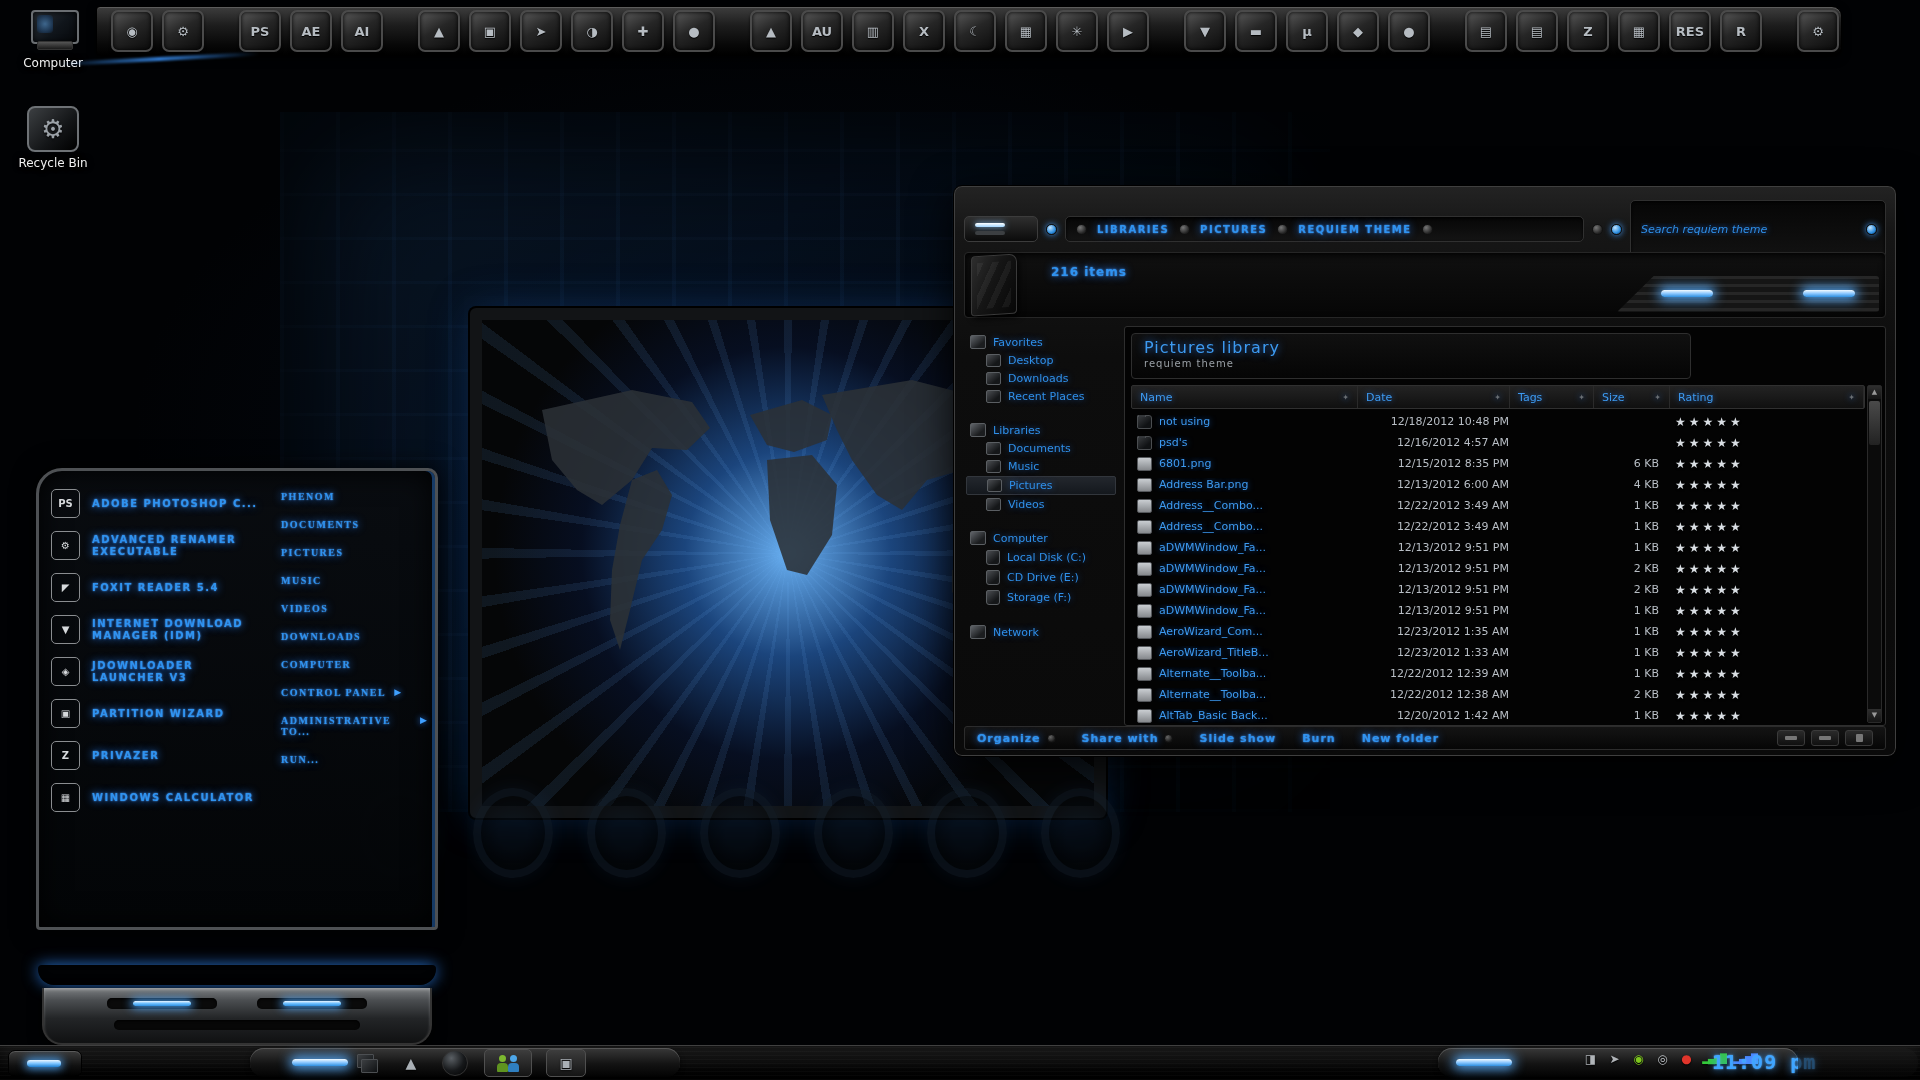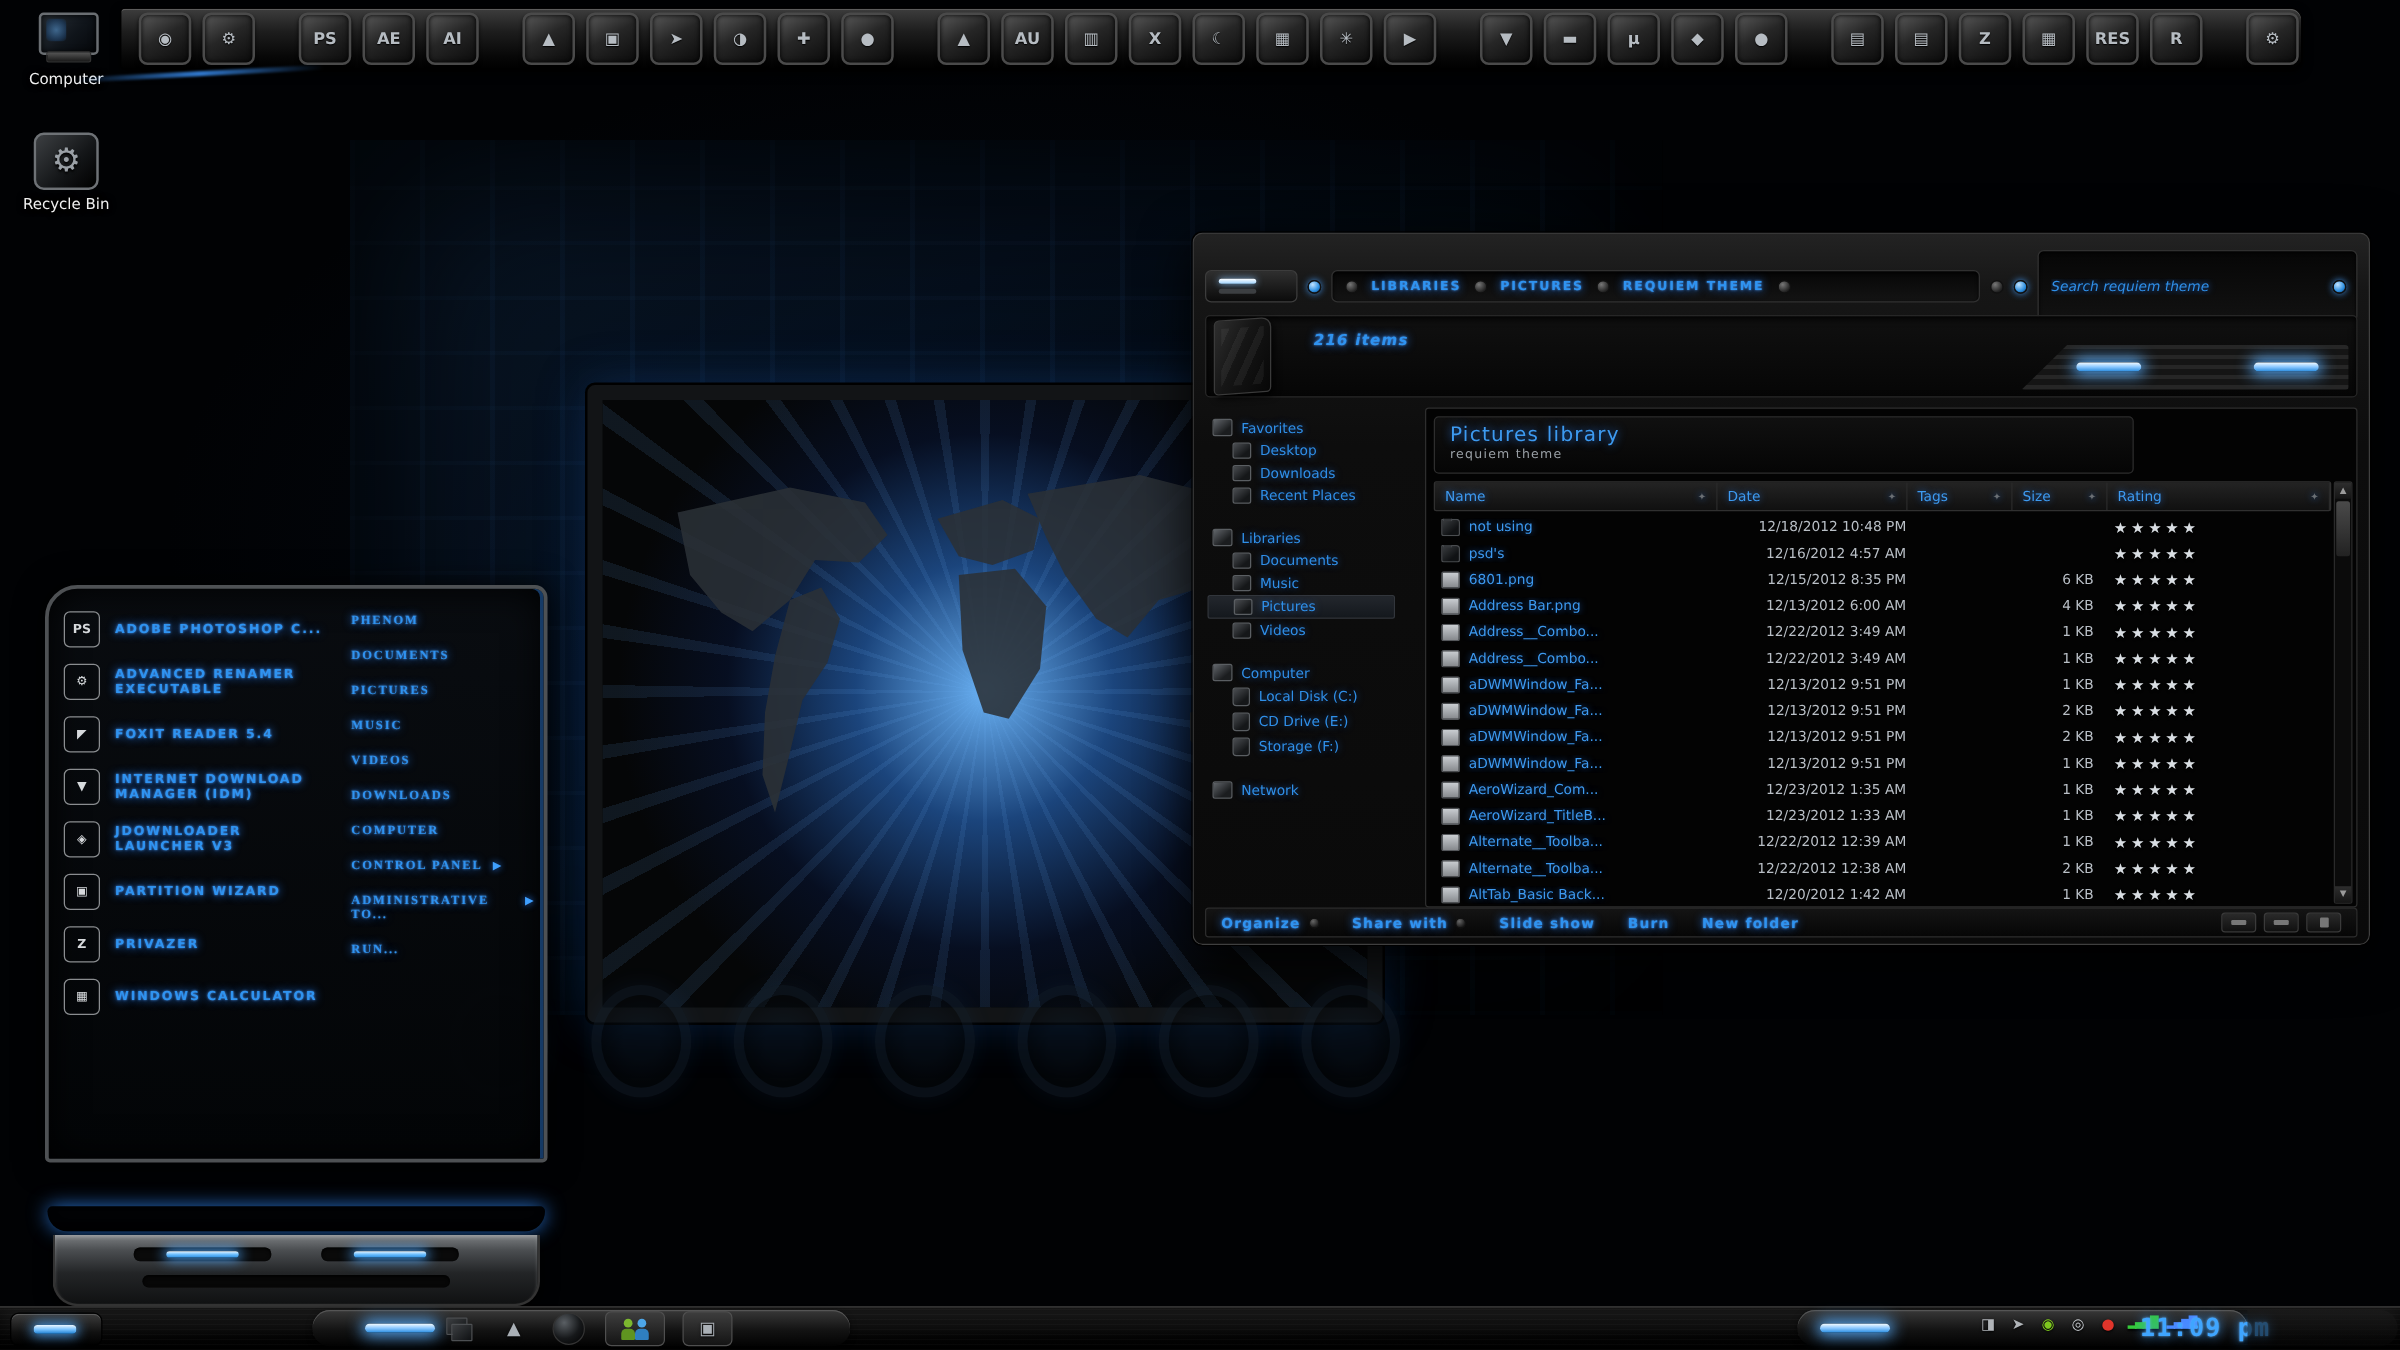--- a/index.html
+++ b/index.html
@@ -102,38 +102,38 @@
   .search-bar{width:238px;height:24px;border-radius:5px;background:linear-gradient(#060606,#121212);border:1px solid #303030;box-shadow:inset 0 1px 3px #000;display:flex;align-items:center;padding:16px 8px;gap:18px;}
   .search-bar input{flex:1;background:transparent;border:none;outline:none;font-family:"DejaVu Sans",sans-serif;font-style:italic;font-size:11px;color:#3fa0ff;}
   .search-bar input::placeholder{color:#2f8fe8;opacity:1;text-shadow:0 0 6px rgba(40,130,255,.8);}
   .items-row{position:absolute;left:10px;right:10px;top:66px;height:64px;border-radius:4px;
     background:linear-gradient(#101010,#060606);border:1px solid #262626;box-shadow:inset 0 2px 6px #000;}
   .big-folder{position:absolute;left:6px;top:2px;width:44px;height:58px;
     background:linear-gradient(115deg,#2e2e2e 0%,#151515 45%,#070707 100%);
     border:1px solid #3a3a3a;border-radius:4px 8px 4px 4px;transform:skewY(-4deg);
     box-shadow:2px 3px 6px rgba(0,0,0,.8);}
   .big-folder::after{content:"";position:absolute;inset:6px 5px;background:repeating-linear-gradient(115deg,rgba(255,255,255,.05) 0 6px,transparent 6px 14px);}
-  .items-count{position:absolute;left:86px;top:12px;font-size:12px;font-style:italic;}
+  .items-count{position:absolute;left:86px;top:12px;font-size:12px;}
   .ribs{position:absolute;right:6px;bottom:5px;width:262px;height:36px;
     background:repeating-linear-gradient(180deg,#262626 0 3px,#151515 3px 8px);
     clip-path:polygon(14% 0,100% 0,100% 100%,0 100%);border-radius:3px;}
   .rib-glow{position:absolute;top:14px;width:52px;height:7px;border-radius:4px;
     background:linear-gradient(#f2faff,#8cc8ff 50%,#2e8fe0);box-shadow:0 0 12px 3px rgba(90,175,255,.95);}
   
   .content{position:absolute;left:10px;right:10px;top:140px;bottom:30px;}
   .sidebar{position:absolute;left:2px;top:6px;width:150px;bottom:0;font-size:11px;}
   .sb-item{display:flex;align-items:center;gap:7px;padding:2px 4px;margin:1px 0;cursor:pointer;color:#2f8fe8;}
   .sb-item .lbl{white-space:nowrap;text-shadow:0 0 6px rgba(40,130,255,.55);}
   .sb-item.gap{margin-top:16px;}
   .sb-item.child{padding-left:20px;}
   .sb-item.selected{background:linear-gradient(#23272d,#14181d);border:1px solid #32363c;border-radius:2px;}
   .sb-ico{width:13px;height:11px;flex:0 0 auto;border:1px solid #5a5e62;border-radius:2px;background:linear-gradient(140deg,#4b4e52,#151719 70%);}
   .sb-item.section .sb-ico{width:14px;height:12px;background:linear-gradient(140deg,#61656a,#1b1d1f 70%);}
   .sb-item.drive .sb-ico{width:12px;height:13px;border-radius:2px 2px 3px 3px;}
-  .filepanel{position:absolute;left:160px;right:0;top:0;bottom:0;border:1px solid #2e2e2e;border-radius:3px;background:#030303;margin-left:16px;}
+  .filepanel{position:absolute;left:160px;right:0;top:0;bottom:0;border:1px solid #2e2e2e;border-radius:3px;background:#030303;}
   .lib-head{position:absolute;left:6px;top:6px;right:6px;height:46px;display:flex;gap:8px;}
   .lib-title-box{flex:1;max-width:560px;border:1px solid #2e2e2e;border-radius:4px;background:linear-gradient(#101010,#050505);padding:4px 12px;box-sizing:border-box;}
   .lib-title{font-size:16px;letter-spacing:1px;color:#3d9af0;text-shadow:0 0 8px rgba(40,130,255,.8);}
   .lib-sub{font-size:10px;color:#9aa0a6;margin-top:1px;letter-spacing:1px;}
   .arrange-box{width:226px;border:1px solid #2e2e2e;border-radius:4px;background:linear-gradient(#101010,#050505);display:flex;align-items:center;justify-content:center;gap:8px;font-size:11px;}
   .arrange-lbl{color:#b7bcc1;}
   .arrange-val{color:#3d9af0;text-shadow:0 0 7px rgba(40,130,255,.8);cursor:pointer;}
   .cols{position:absolute;left:6px;right:20px;top:58px;height:22px;
     background:linear-gradient(#232323,#101010);border:1px solid #303030;border-radius:2px;
     display:grid;grid-template-columns:226px 152px 84px 76px 1fr;align-items:center;font-size:11px;}

